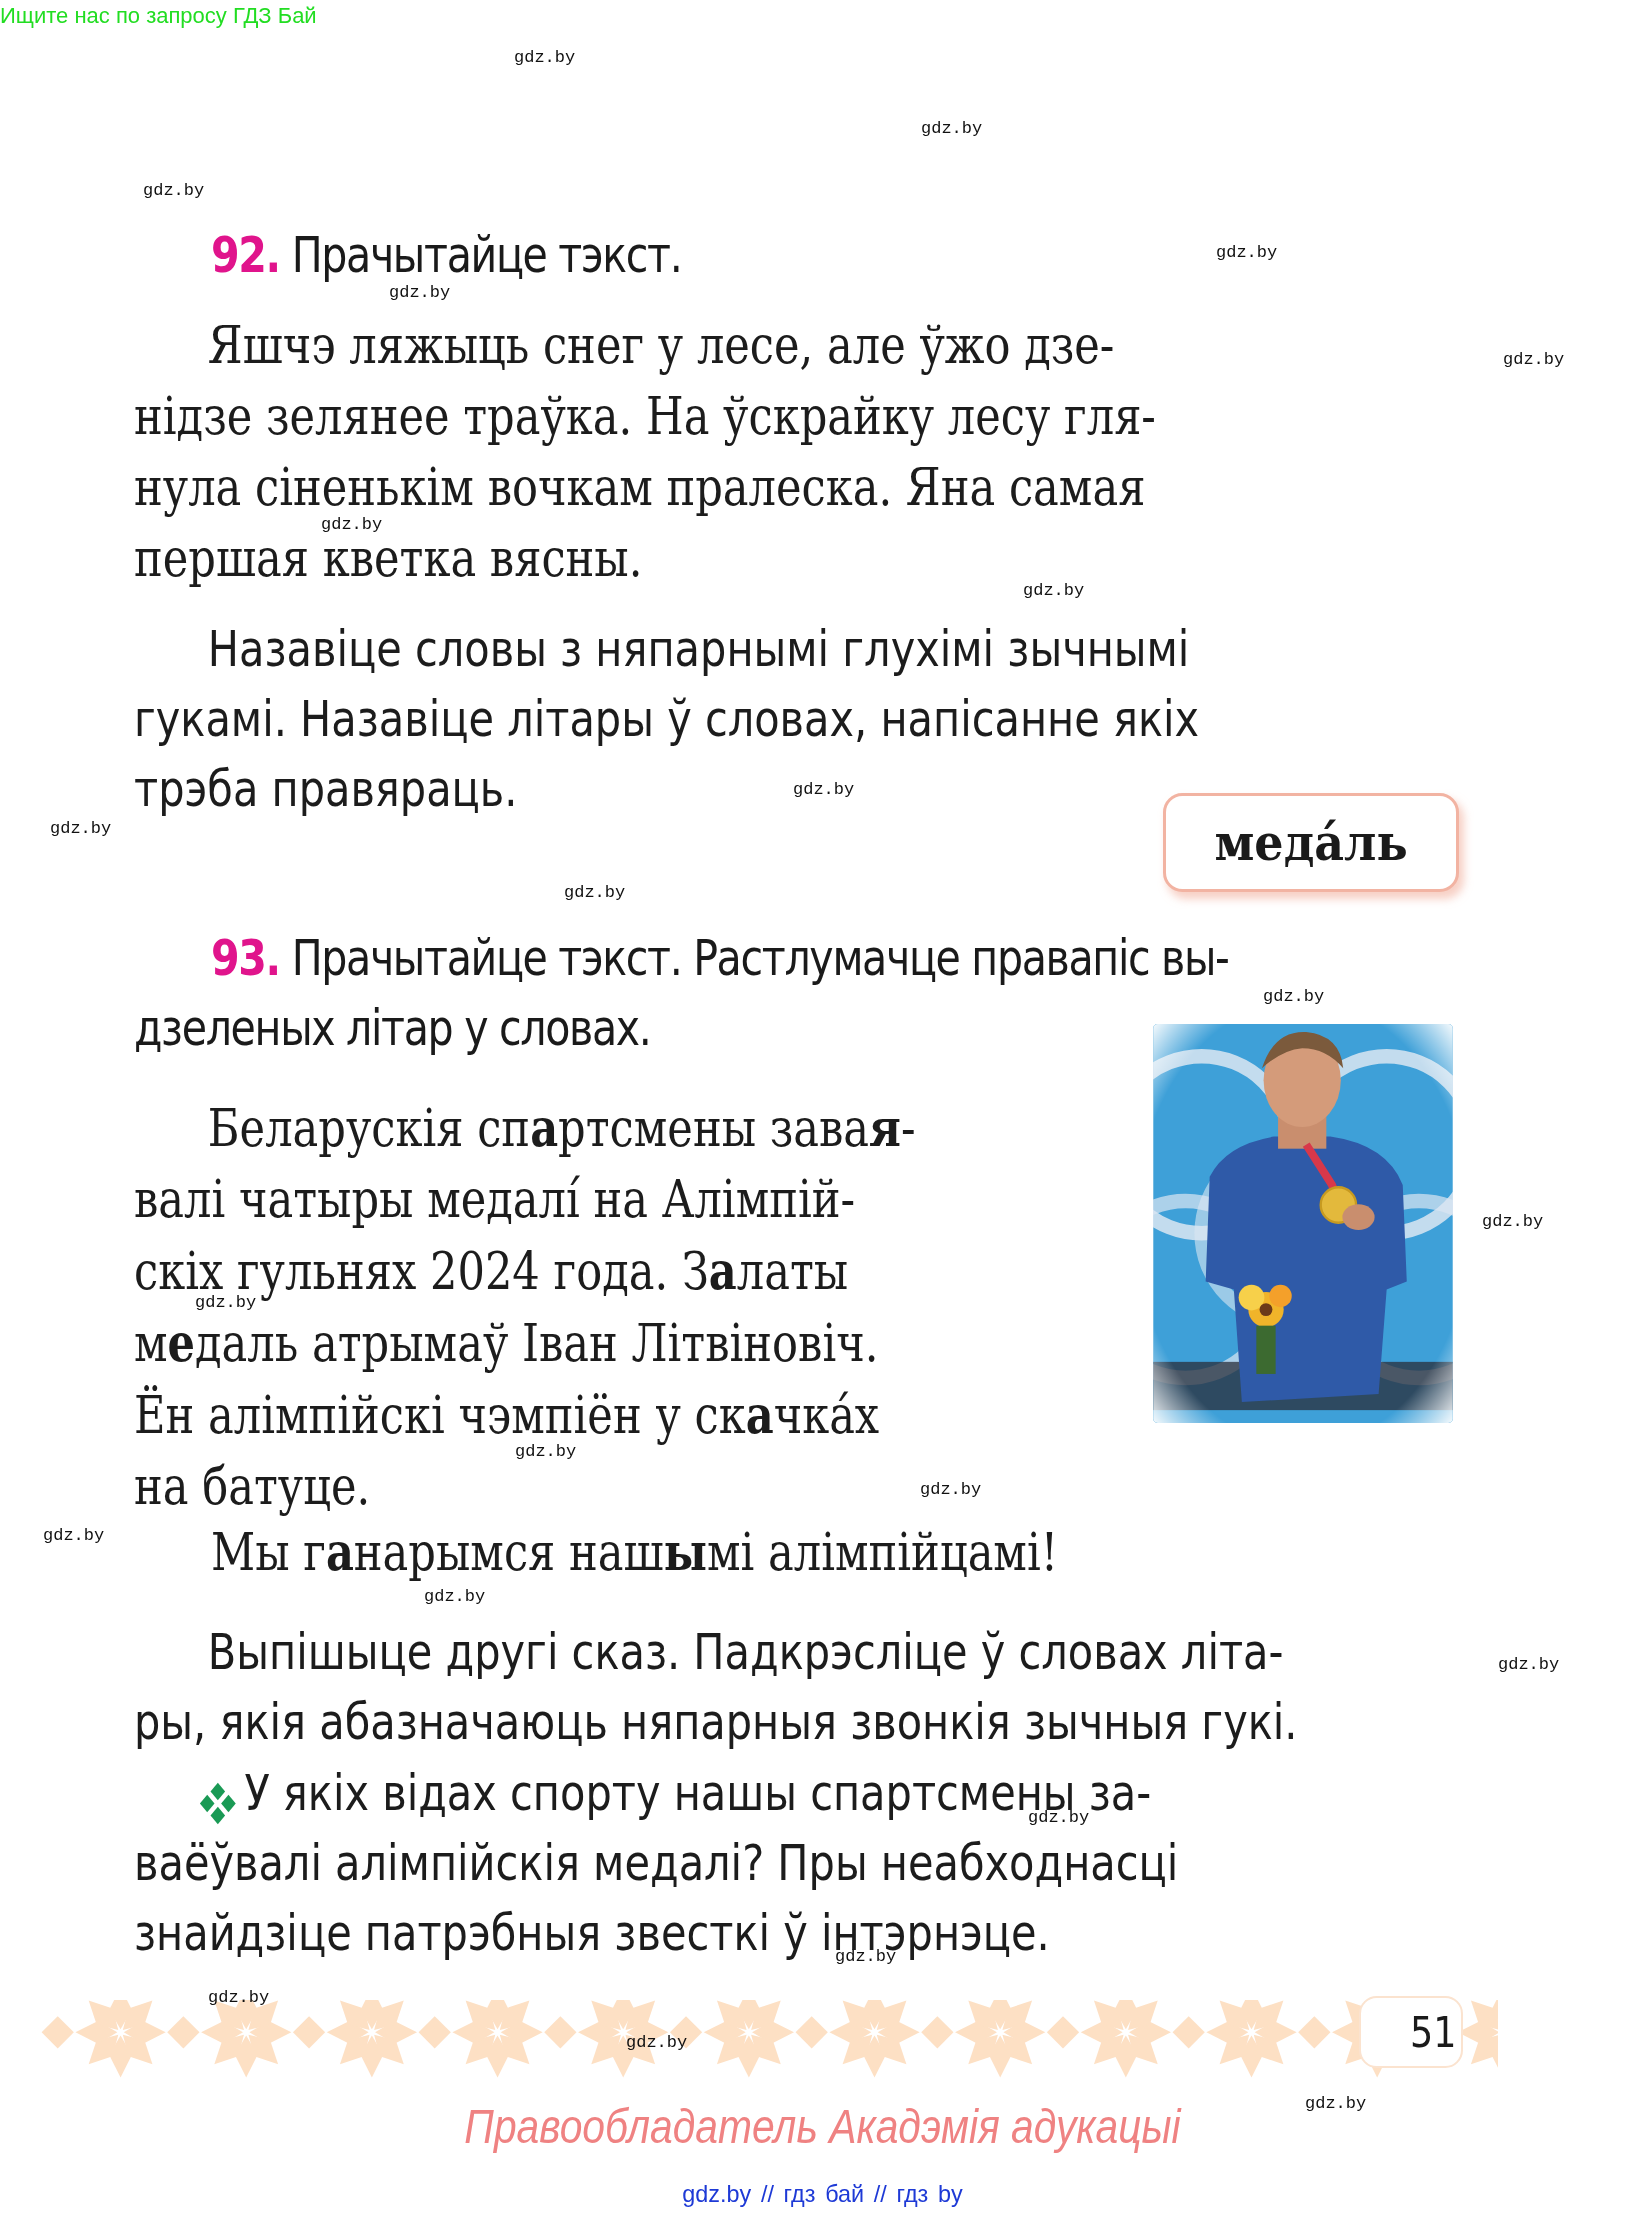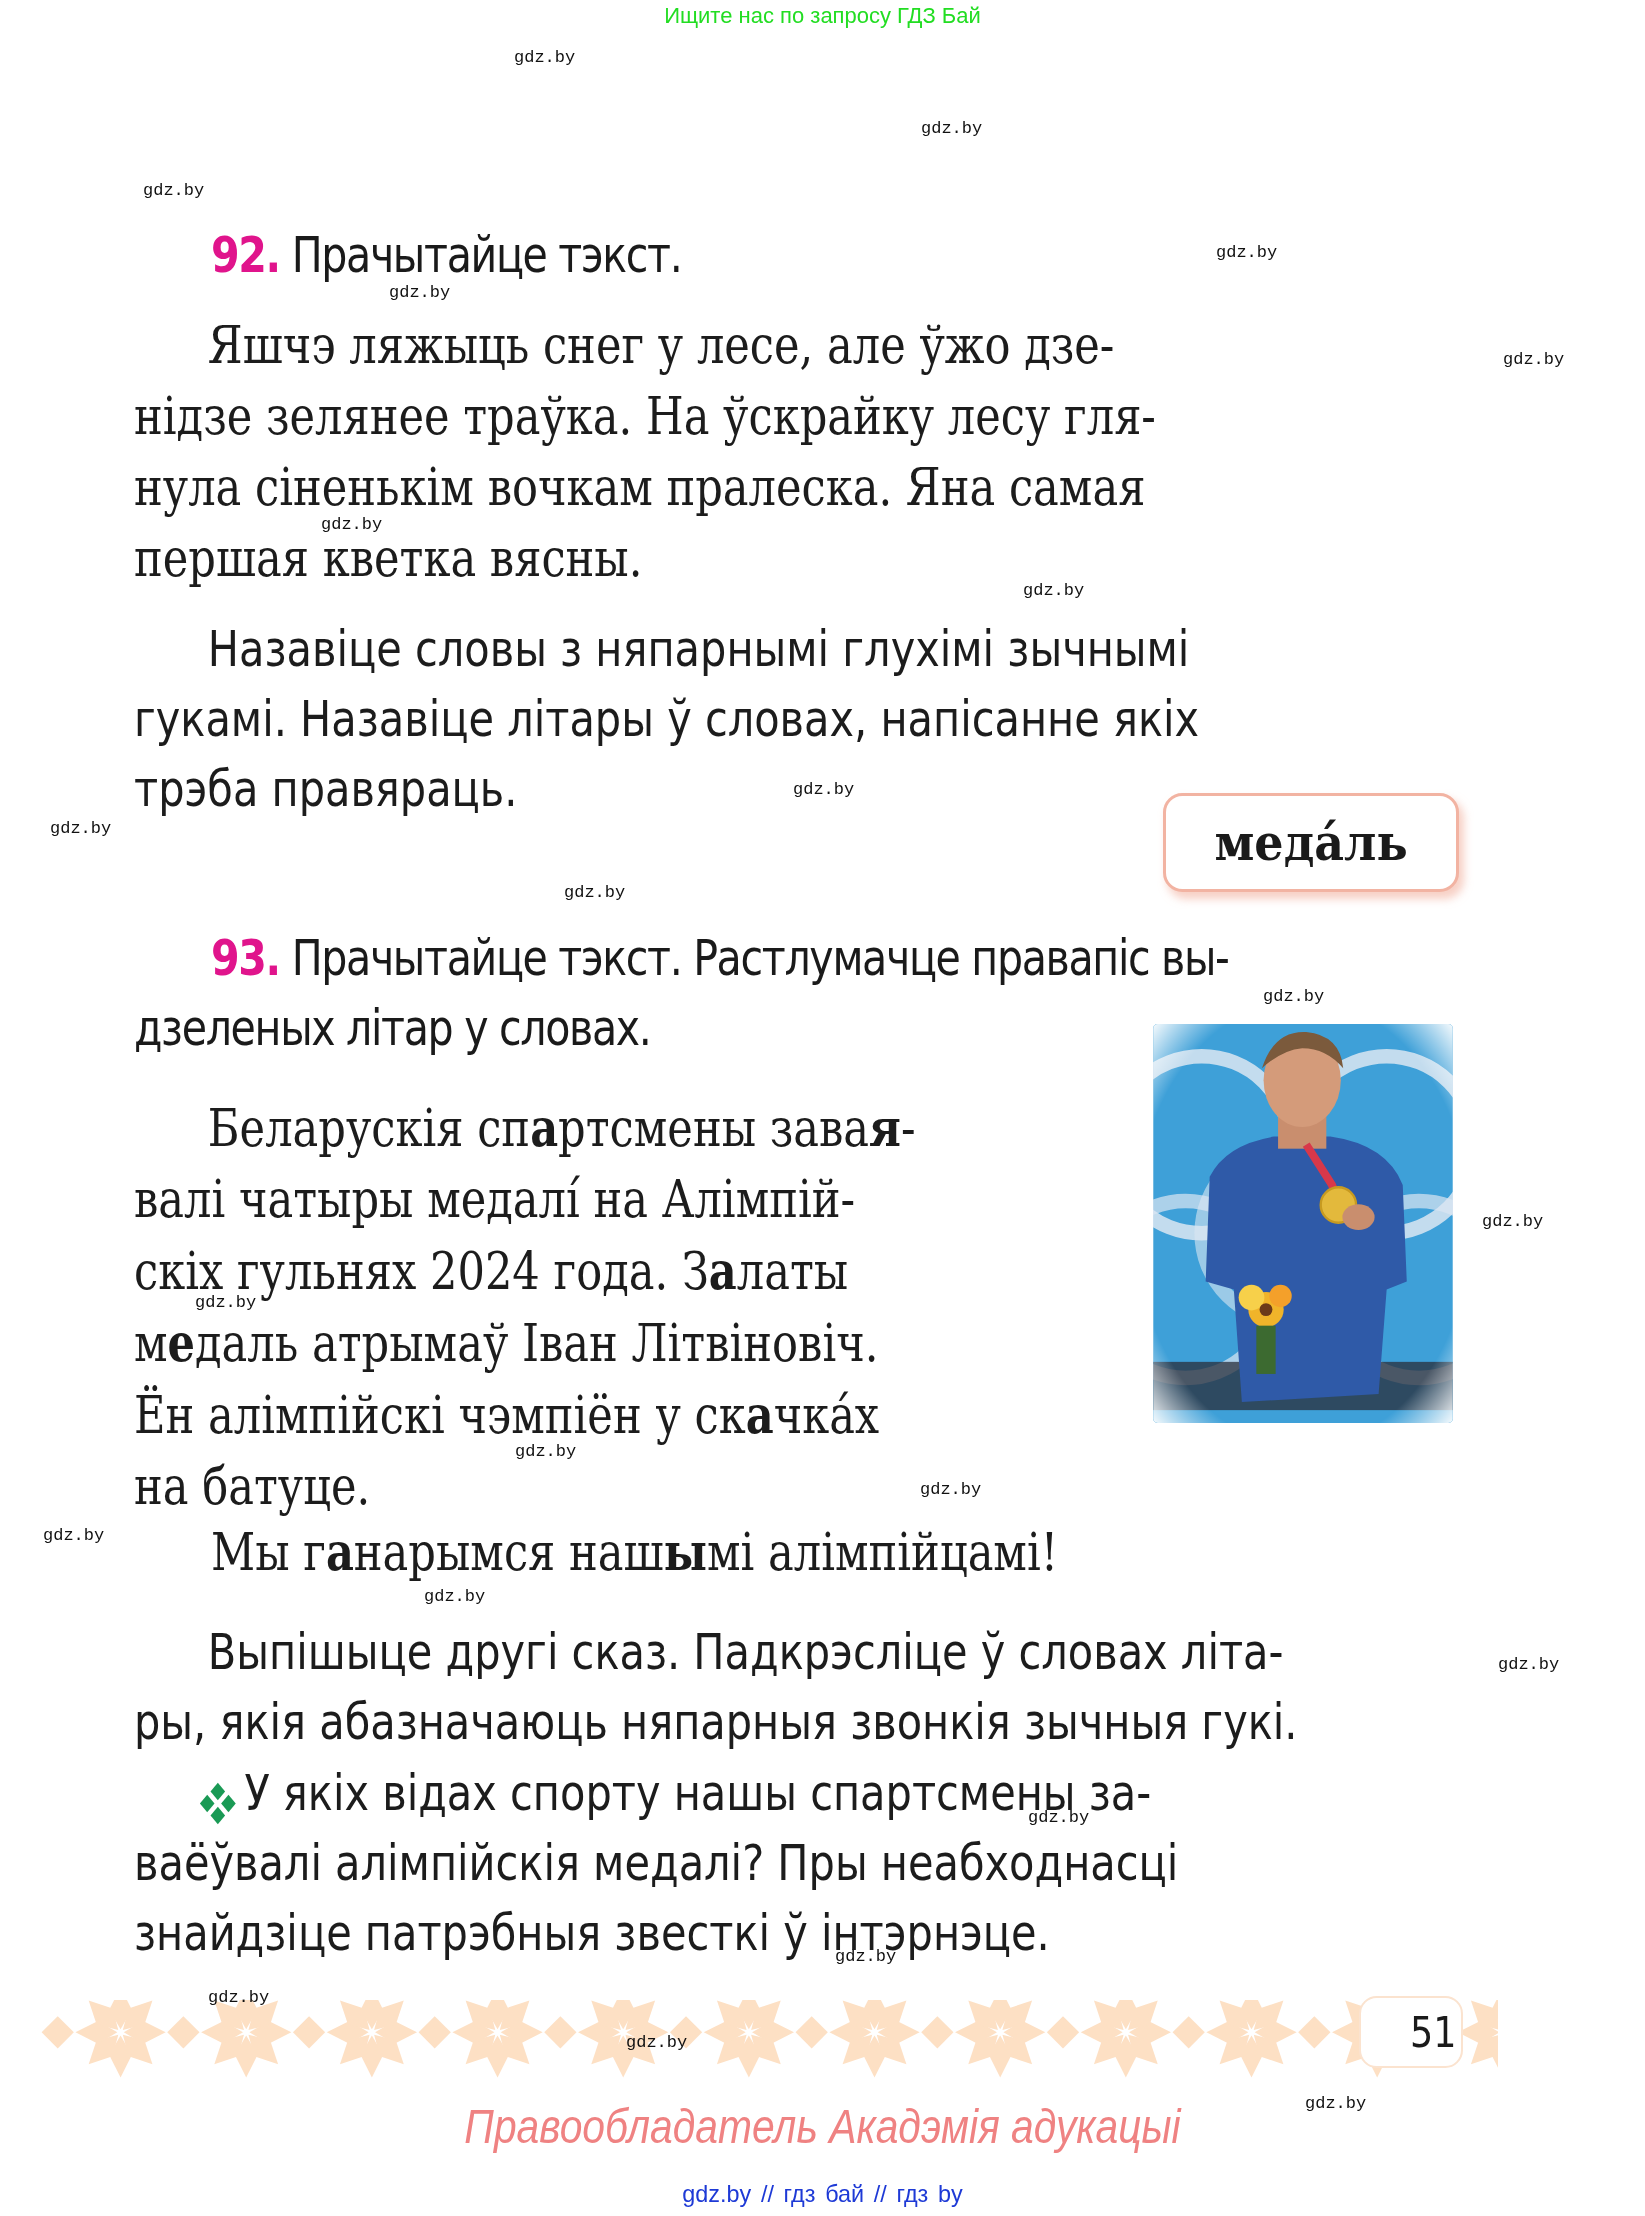--- a/index.html
+++ b/index.html
@@ -1,18 +1,18 @@
 <!DOCTYPE html>
 <html style="font-size:13px"><head>
 <meta charset="utf-8">
 <style>
   html, body { margin:0; padding:0; background:#ffffff; }
   body { width:1645px; height:2216px; position:relative; overflow:hidden; font-family:"DejaVu Sans", sans-serif; color:#1a1a1a; }
   .abs { position:absolute; }
-  .top-banner { left:0; width:1645px; top:3.2px; text-align:center; font-family:"Liberation Sans", sans-serif; font-size:22px; color:#22dd22; }
+  .top-banner { left:0; width:1645px; top:3.2px; text-align:left; font-family:"Liberation Sans", sans-serif; font-size:22px; color:#22dd22; }
   .wm { font-family:Liberation Mono, monospace; font-size:17px; color:#111; white-space:nowrap; }
   .task-head { font-family:"DejaVu Sans", sans-serif; font-size:49px; letter-spacing:-1.6px; transform:scaleX(0.84); transform-origin:left top; white-space:nowrap; line-height:71px; }
   .task-num { color:#e0148c; font-weight:bold; }
   .serif-block { font-family:"DejaVu Serif", serif; font-size:52px; line-height:71px; transform:scaleX(0.83); transform-origin:left top; white-space:nowrap; color:#1c1c1c; }
   .sans-block { font-family:"DejaVu Sans", sans-serif; font-size:50px; line-height:70px; transform:scaleX(0.83); transform-origin:left top; white-space:nowrap; color:#1c1c1c; }
   .line { display:block; }
   .b { font-weight:bold; }
   .medal-box { left:1163px; top:793px; width:290px; height:93px; border:3.2px solid #f2b3a2; border-radius:19.3px; background:#fff; box-shadow:4.8px 6.4px 8px rgba(240,170,150,0.55); display:flex; align-items:center; justify-content:center; }
   .medal-word { font-family:"DejaVu Serif", serif; font-weight:bold; font-size:50px; color:#1a1a1a; transform:scaleX(0.92); }
   .photo { left:1153px; top:1024px; width:300px; height:399px; overflow:hidden; border-radius:4.8px; box-shadow:0 0 11.3px 4.8px #fff inset; background:#3e9fd6; }

